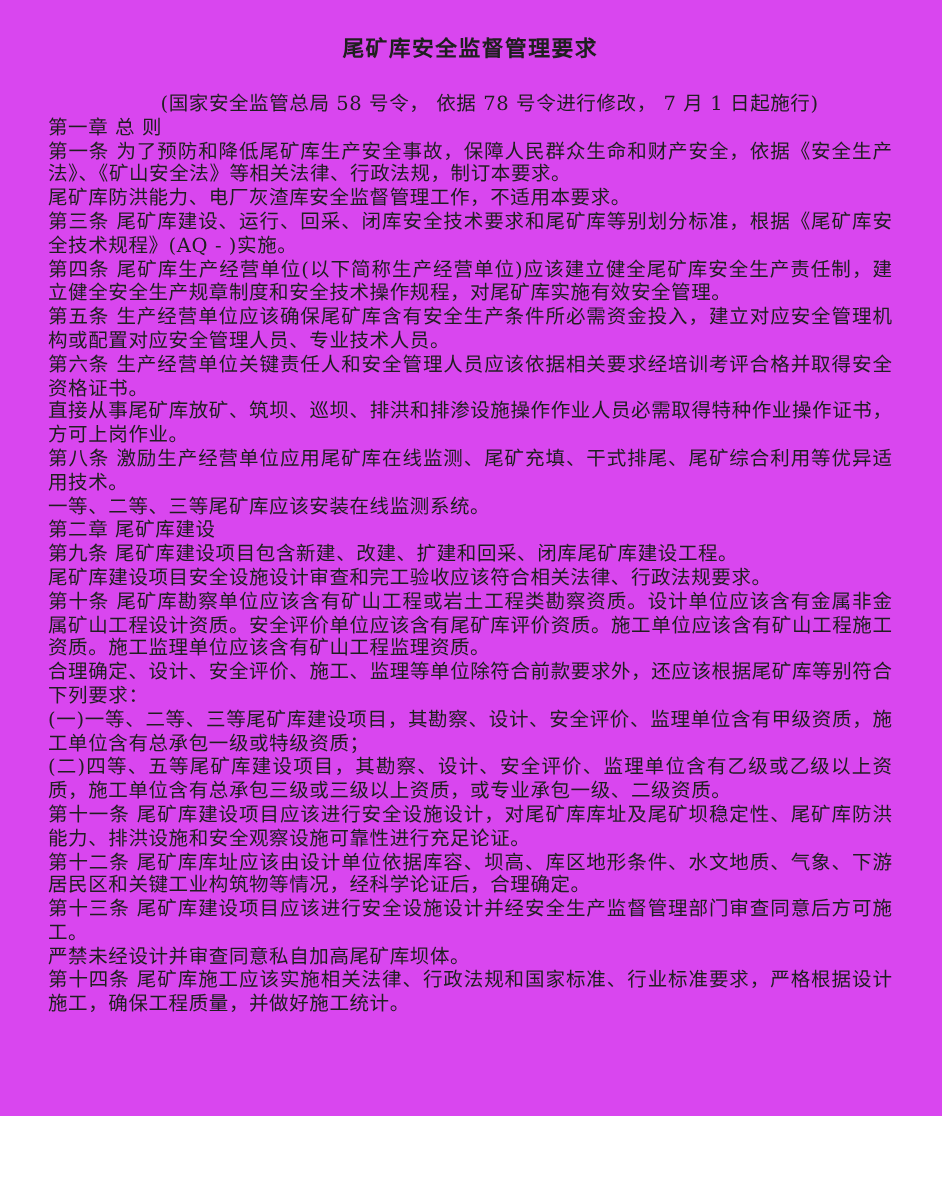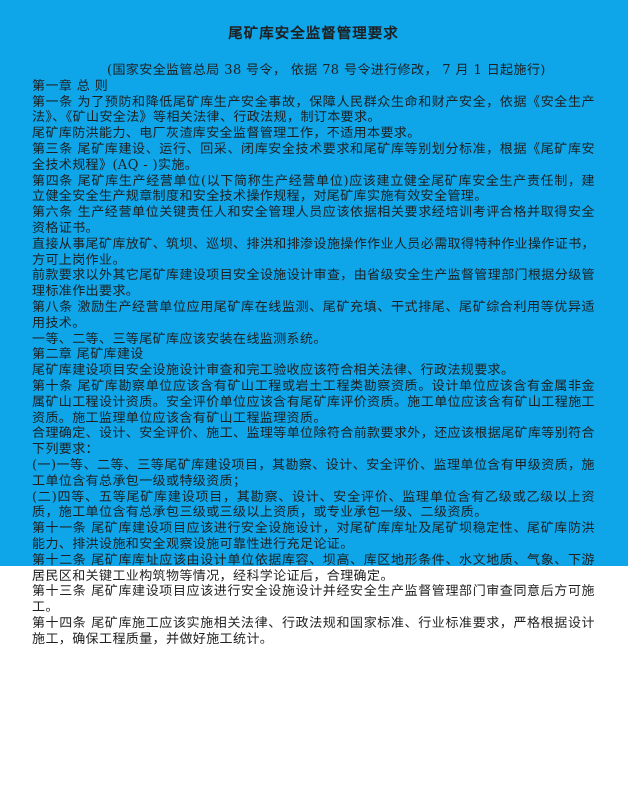--- a/index.html
+++ b/index.html
@@ -10,23 +10,23 @@
   body {
     width: 628px;
     height: 794px;
     overflow: hidden;
     font-family: "DejaVu Serif", "Liberation Serif", serif;
     color: #1f1f1f;
   }
   .page {
     box-sizing: border-box;
     width: 628px;
-    height: 566px;
+    height: 744px;
     padding: 24px 33px 0 32px;
-    background: #0ea5e9;
+    background: #d946ef;
   }
   .doc-title {
     font-size: 14.5px;
     font-weight: bold;
     text-align: center;
     margin: 0 0 21px 0;
     letter-spacing: 1px;
     line-height: 17px;
   }
   .doc-subtitle {
@@ -39,36 +39,38 @@
     text-align: justify;
     letter-spacing: 0.4px;
     word-break: break-all;
   }
 </style>
 </head>
 <body>
 
 <div class="page">
   <h1 class="doc-title">尾矿库安全监督管理要求</h1>
-  <p class="doc-line doc-subtitle">(国家安全监管总局 38 号令， 依据 78 号令进行修改， 7 月 1 日起施行)</p>
+  <p class="doc-line doc-subtitle">(国家安全监管总局 58 号令， 依据 78 号令进行修改， 7 月 1 日起施行)</p>
   <div id="doc-body">
       <p class="doc-line">第一章 总 则</p>
       <p class="doc-line">第一条 为了预防和降低尾矿库生产安全事故，保障人民群众生命和财产安全，依据《安全生产法》、《矿山安全法》等相关法律、行政法规，制订本要求。</p>
       <p class="doc-line">尾矿库防洪能力、电厂灰渣库安全监督管理工作，不适用本要求。</p>
       <p class="doc-line">第三条 尾矿库建设、运行、回采、闭库安全技术要求和尾矿库等别划分标准，根据《尾矿库安全技术规程》(AQ - )实施。</p>
       <p class="doc-line">第四条 尾矿库生产经营单位(以下简称生产经营单位)应该建立健全尾矿库安全生产责任制，建立健全安全生产规章制度和安全技术操作规程，对尾矿库实施有效安全管理。</p>
+      <p class="doc-line">第五条 生产经营单位应该确保尾矿库含有安全生产条件所必需资金投入，建立对应安全管理机构或配置对应安全管理人员、专业技术人员。</p>
       <p class="doc-line">第六条 生产经营单位关键责任人和安全管理人员应该依据相关要求经培训考评合格并取得安全资格证书。</p>
       <p class="doc-line">直接从事尾矿库放矿、筑坝、巡坝、排洪和排渗设施操作作业人员必需取得特种作业操作证书，方可上岗作业。</p>
-      <p class="doc-line">前款要求以外其它尾矿库建设项目安全设施设计审查，由省级安全生产监督管理部门根据分级管理标准作出要求。</p>
       <p class="doc-line">第八条 激励生产经营单位应用尾矿库在线监测、尾矿充填、干式排尾、尾矿综合利用等优异适用技术。</p>
       <p class="doc-line">一等、二等、三等尾矿库应该安装在线监测系统。</p>
       <p class="doc-line">第二章 尾矿库建设</p>
+      <p class="doc-line">第九条 尾矿库建设项目包含新建、改建、扩建和回采、闭库尾矿库建设工程。</p>
       <p class="doc-line">尾矿库建设项目安全设施设计审查和完工验收应该符合相关法律、行政法规要求。</p>
       <p class="doc-line">第十条 尾矿库勘察单位应该含有矿山工程或岩土工程类勘察资质。设计单位应该含有金属非金属矿山工程设计资质。安全评价单位应该含有尾矿库评价资质。施工单位应该含有矿山工程施工资质。施工监理单位应该含有矿山工程监理资质。</p>
       <p class="doc-line">合理确定、设计、安全评价、施工、监理等单位除符合前款要求外，还应该根据尾矿库等别符合下列要求：</p>
       <p class="doc-line">(一)一等、二等、三等尾矿库建设项目，其勘察、设计、安全评价、监理单位含有甲级资质，施工单位含有总承包一级或特级资质；</p>
       <p class="doc-line">(二)四等、五等尾矿库建设项目，其勘察、设计、安全评价、监理单位含有乙级或乙级以上资质，施工单位含有总承包三级或三级以上资质，或专业承包一级、二级资质。</p>
       <p class="doc-line">第十一条 尾矿库建设项目应该进行安全设施设计，对尾矿库库址及尾矿坝稳定性、尾矿库防洪能力、排洪设施和安全观察设施可靠性进行充足论证。</p>
       <p class="doc-line">第十二条 尾矿库库址应该由设计单位依据库容、坝高、库区地形条件、水文地质、气象、下游居民区和关键工业构筑物等情况，经科学论证后，合理确定。</p>
       <p class="doc-line">第十三条 尾矿库建设项目应该进行安全设施设计并经安全生产监督管理部门审查同意后方可施工。</p>
+      <p class="doc-line">严禁未经设计并审查同意私自加高尾矿库坝体。</p>
       <p class="doc-line">第十四条 尾矿库施工应该实施相关法律、行政法规和国家标准、行业标准要求，严格根据设计施工，确保工程质量，并做好施工统计。</p>
     </div>
 </div>
 
 </body></html>

